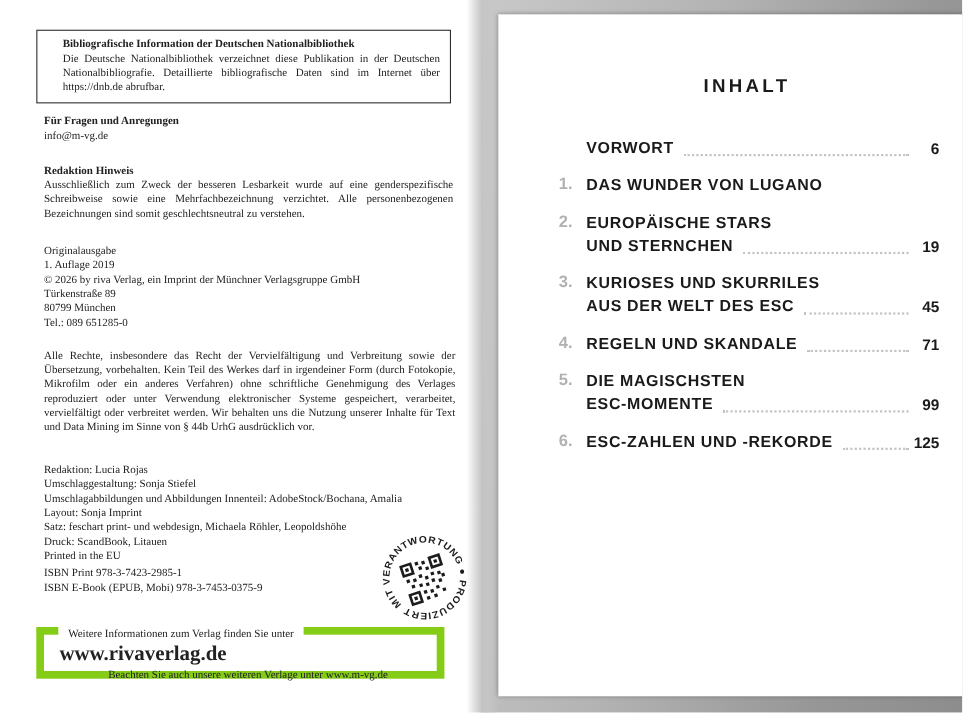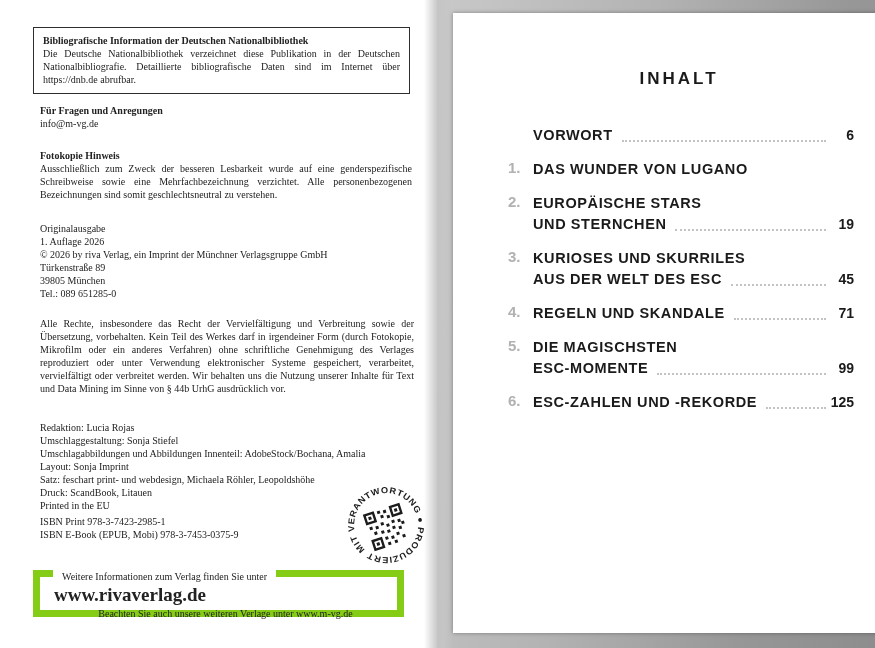--- a/index.html
+++ b/index.html
@@ -11,21 +11,21 @@
     background:linear-gradient(100deg,#c9c9c9 0%,#b3b3b3 40%,#979797 75%,#8d8d8d 100%);}
   .gutter{position:absolute;left:424px;top:0;width:30px;height:648px;
     background:linear-gradient(to right,rgba(190,190,190,0) 0%,rgba(196,196,196,.85) 40%,rgba(198,198,198,.9) 65%,rgba(170,170,170,0) 100%);}
   .right-page{position:absolute;left:453px;top:13px;width:452px;height:620px;background:#fff;
     box-shadow:0 0 4px rgba(0,0,0,.35);}
 
   
   .lp{position:absolute;font-size:10px;line-height:13px;}
   .justify{text-align:justify;}
   .b{font-weight:bold;}
-  .bib-box{left:33px;top:27px;width:377px;border:1px solid #2e2e2e;padding:6px 9px 7px 9px;box-sizing:border-box;}
+  .bib-box{left:33px;top:27px;width:377px;border:1px solid #2e2e2e;padding:6px 9px 7px 23px;box-sizing:border-box;}
   .contact{left:40px;top:104px;width:370px;}
   .notice{left:40px;top:149px;width:372px;}
   .edition{left:40px;top:222px;width:372px;}
   .rights{left:40px;top:317px;width:374px;}
   .credits{left:40px;top:421px;width:374px;}
   .isbn{left:40px;top:515px;width:300px;}
 
   .stamp{position:absolute;left:346px;top:486px;width:82px;height:82px;transform:rotate(-18deg);}
 
   .promo-box{left:33px;top:570px;width:371px;height:47px;border:7px solid #84cc16;box-sizing:border-box;
@@ -59,30 +59,30 @@
     <div class="b">Bibliografische Information der Deutschen Nationalbibliothek</div>
     <div>Die Deutsche Nationalbibliothek verzeichnet diese Publikation in der Deutschen Nationalbibliografie. Detaillierte bibliografische Daten sind im Internet über https://dnb.de abrufbar.</div>
   </div>
 
   <div class="lp contact">
     <div class="b">Für Fragen und Anregungen</div>
     <div>info@m-vg.de</div>
   </div>
 
   <div class="lp notice justify">
-    <div class="b">Fotokopie Hinweis</div>
+    <div class="b">Redaktion Hinweis</div>
     <div>Ausschließlich zum Zweck der besseren Lesbarkeit wurde auf eine genderspezifische Schreibweise sowie eine Mehrfachbezeichnung verzichtet. Alle personenbezogenen Bezeichnungen sind somit geschlechtsneutral zu verstehen.</div>
   </div>
 
   <div class="lp edition">
     <div>Originalausgabe</div>
-    <div>1. Auflage 2026</div>
+    <div>1. Auflage 2019</div>
     <div>© 2026 by riva Verlag, ein Imprint der Münchner Verlagsgruppe GmbH</div>
     <div>Türkenstraße 89</div>
-    <div>39805 München</div>
+    <div>80799 München</div>
     <div>Tel.: 089 651285-0</div>
   </div>
 
   <div class="lp rights justify">Alle Rechte, insbesondere das Recht der Vervielfältigung und Verbreitung sowie der Übersetzung, vorbehalten. Kein Teil des Werkes darf in irgendeiner Form (durch Fotokopie, Mikrofilm oder ein anderes Verfahren) ohne schriftliche Genehmigung des Verlages reproduziert oder unter Verwendung elektronischer Systeme gespeichert, verarbeitet, vervielfältigt oder verbreitet werden. Wir behalten uns die Nutzung unserer Inhalte für Text und Data Mining im Sinne von § 44b UrhG ausdrücklich vor.</div>
 
   <div class="lp credits">
     <div>Redaktion: Lucia Rojas</div>
     <div>Umschlaggestaltung: Sonja Stiefel</div>
     <div>Umschlagabbildungen und Abbildungen Innenteil: AdobeStock/Bochana, Amalia</div>
     <div>Layout: Sonja Imprint</div>

